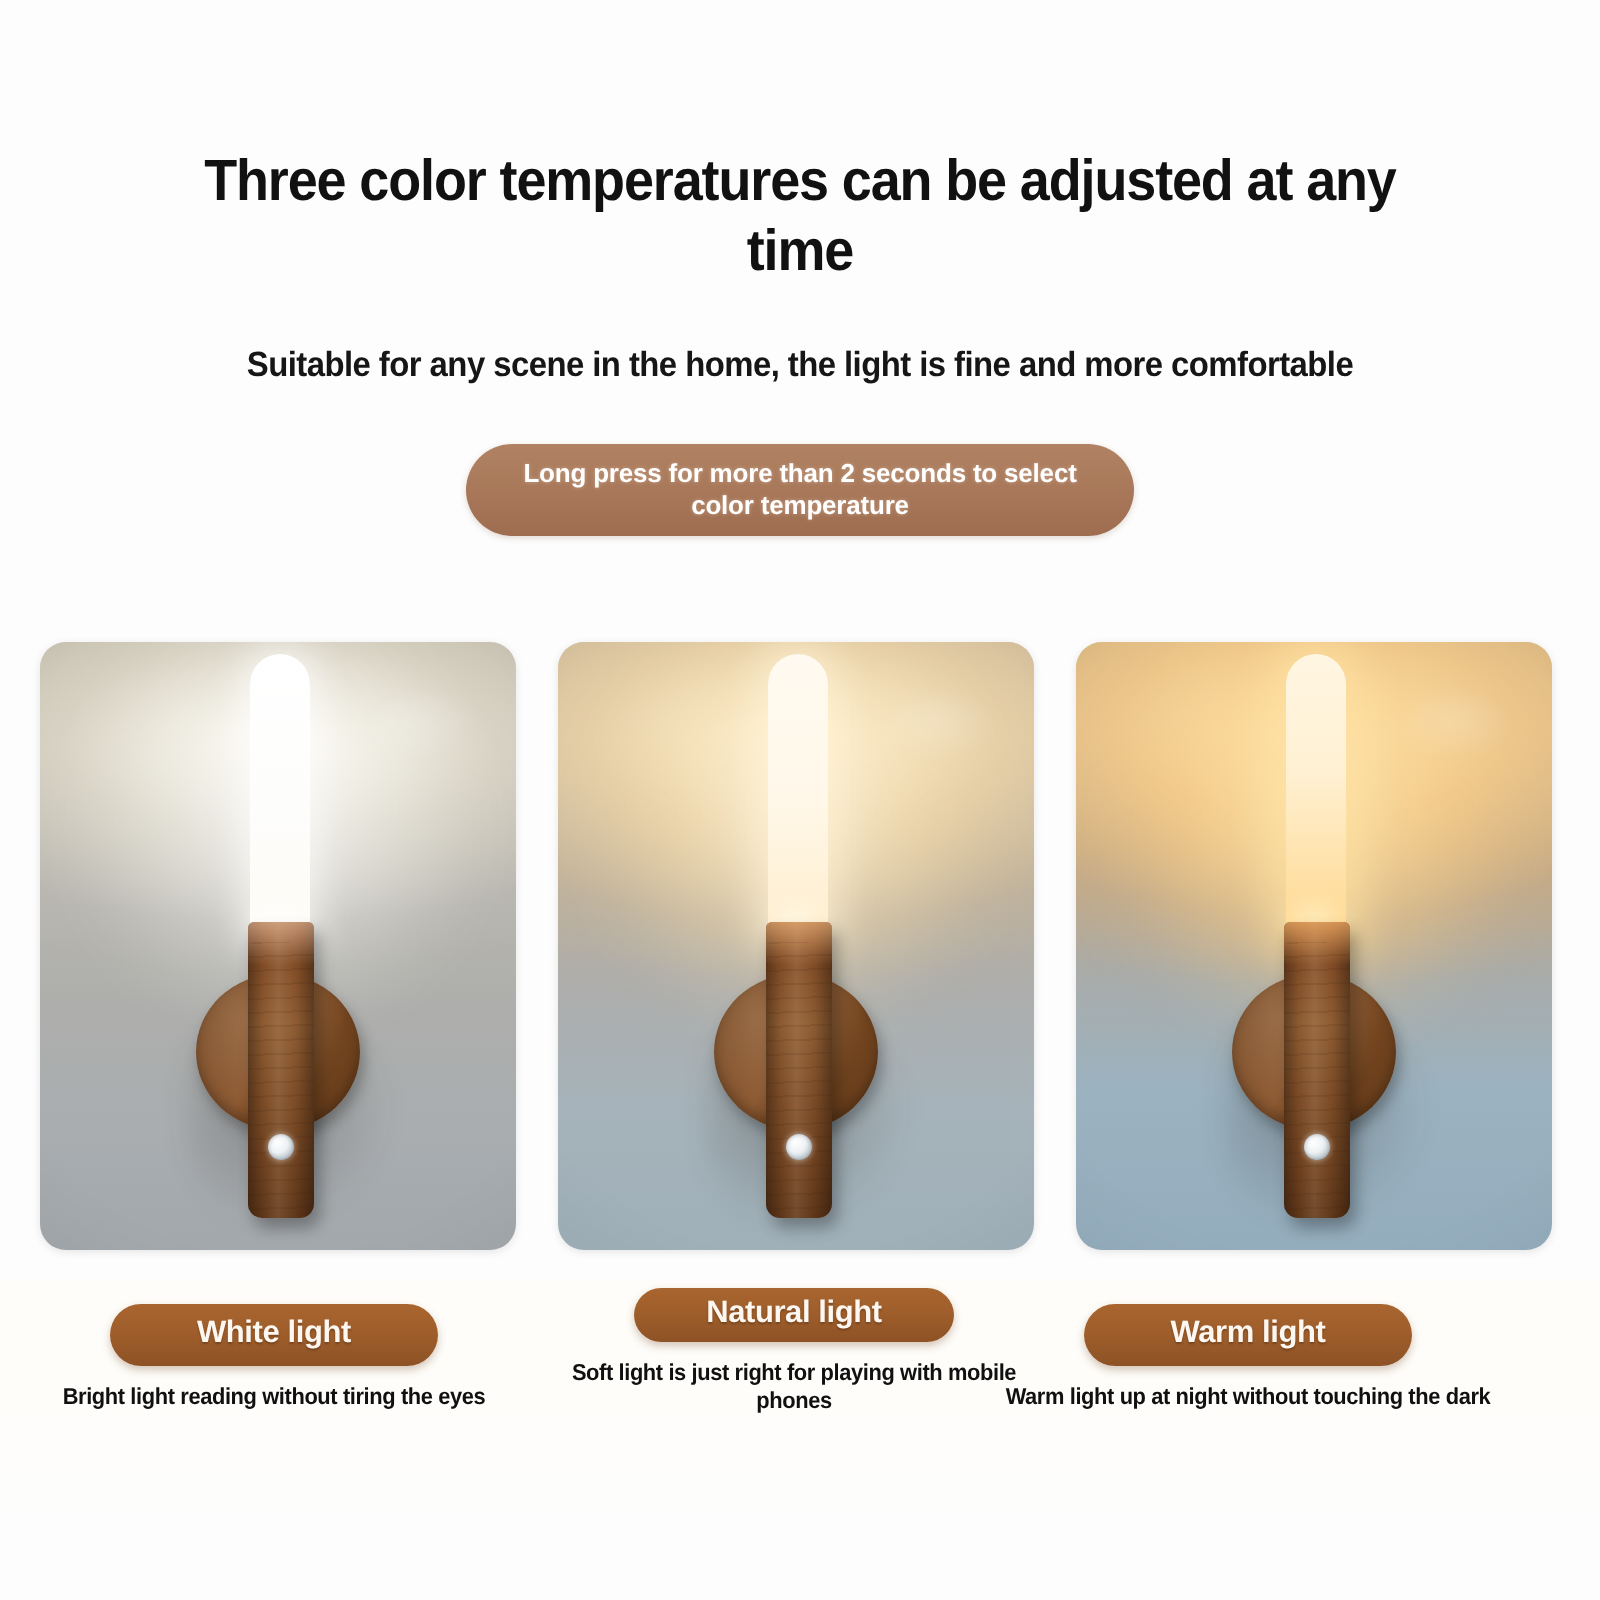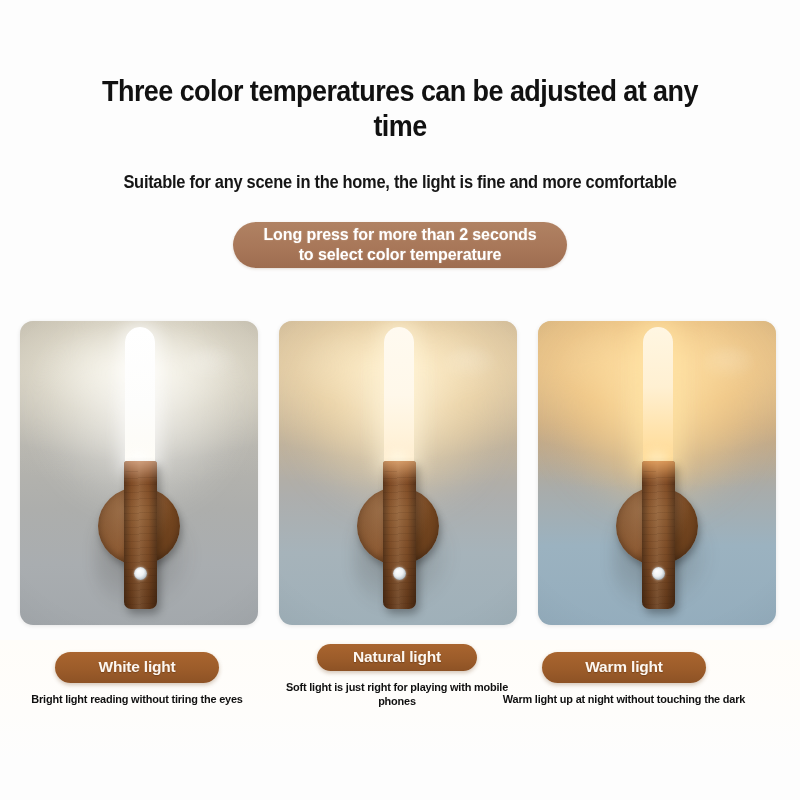--- a/index.html
+++ b/index.html
@@ -39,21 +39,21 @@
   .info-pill{
     position:absolute;left:233px;top:222px;
     width:334px;height:46px;
     border-radius:24px;
     background:linear-gradient(180deg,#b08263 0%,#a87759 55%,#9e6d50 100%);
     display:flex;align-items:center;justify-content:center;
     box-shadow:0 1px 3px rgba(120,80,55,0.22);
   }
   .info-pill-text{
     color:#ffffff;
-    font-size:16px;
+    font-size:13px;
     font-weight:bold;
     line-height:1.25;
     text-align:center;
     width:286px;
     letter-spacing:-0.1px;
     text-shadow:0 0 2px rgba(255,240,225,0.35);
   }
 
   
   .photo-row{

